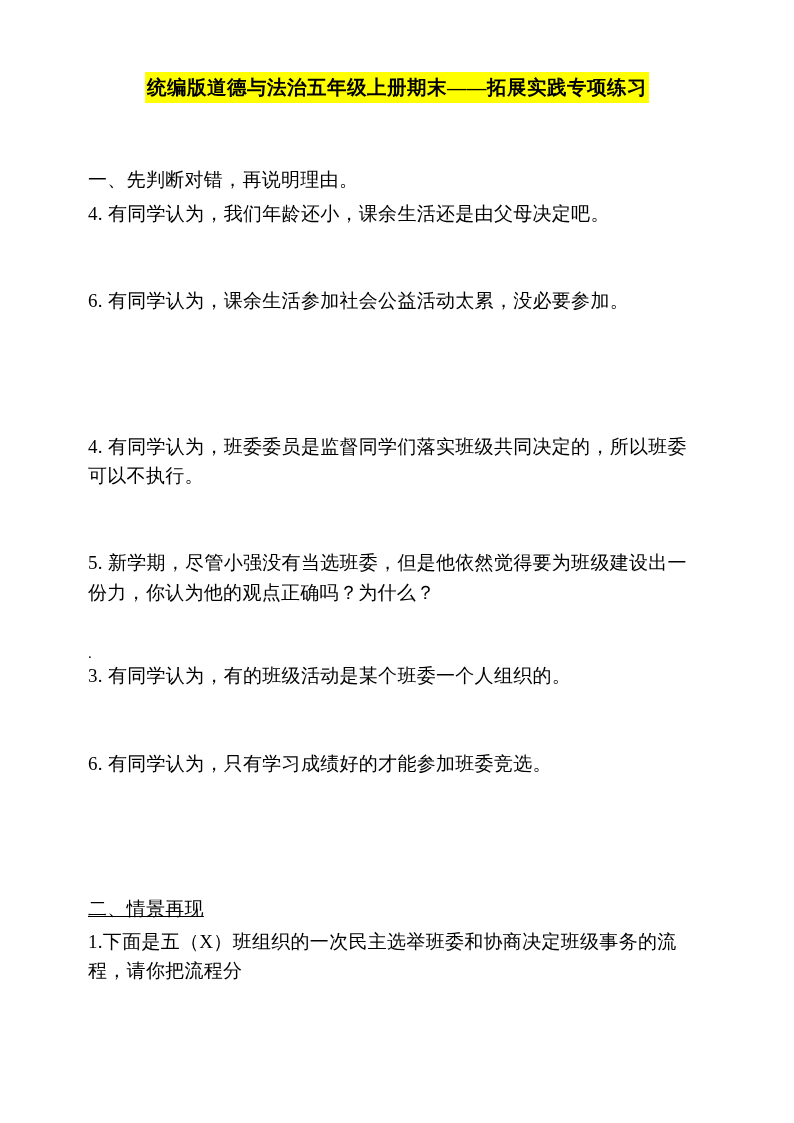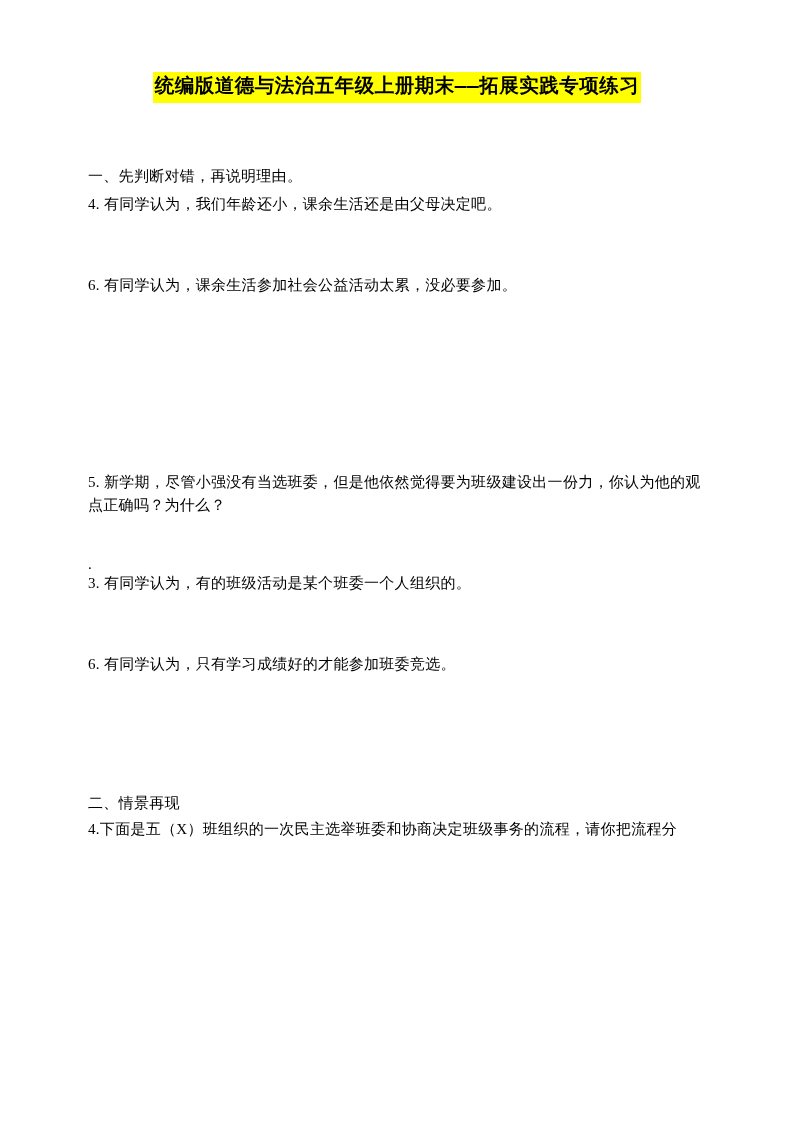--- a/index.html
+++ b/index.html
@@ -27,27 +27,27 @@
     text-align: center;
   }
   .doc-title {
     display: inline-block;
     background: #ffff00;
     font-size: 19.5px;
     font-weight: bold;
     letter-spacing: 0.5px;
     line-height: 1.5;
     padding: 1px 2px;
-    font-family: Liberation Mono, monospace;
+    font-family: Liberation Serif, serif;
   }
   .body-block {
     margin-top: 62px;
   }
   .line {
-    font-size: 15px;
+    font-size: 19px;
     line-height: 1.55;
     letter-spacing: 0.3px;
     color: #000;
   }
   .section-head {
     margin-bottom: 4px;
   }
   .q {
     margin-bottom: 0;
   }
@@ -61,20 +61,21 @@
   .gap-7 { height: 58px; }
   .gap-8 { height: 58px; }
   .dot-mark {
     font-size: 15px;
     line-height: 0.9;
     height: 14px;
     color: #000;
   }
   .sec2-head {
     margin-bottom: 3px;
+    text-decoration: underline;
   }
 </style>
 </head>
 <body>
 
 <div class="page">
 
   <div class="title-block">
     <span class="doc-title">统编版道德与法治五年级上册期末——拓展实践专项练习</span>
   </div>
@@ -84,31 +85,32 @@
     <div class="line section-head">一、先判断对错，再说明理由。</div>
 
     <div class="line q">4. 有同学认为，我们年龄还小，课余生活还是由父母决定吧。</div>
     <div class="gap-1"></div>
 
     <div class="line q">6. 有同学认为，课余生活参加社会公益活动太累，没必要参加。</div>
     <div class="gap-2"></div>
 
     <div class="gap-3"></div>
 
+    <div class="line q">4. 有同学认为，班委委员是监督同学们落实班级共同决定的，所以班委可以不执行。</div>
     <div class="gap-4"></div>
 
     <div class="line q">5. 新学期，尽管小强没有当选班委，但是他依然觉得要为班级建设出一份力，你认为他的观点正确吗？为什么？</div>
     <div class="gap-5"></div>
     <div class="dot-mark">.</div>
 
     <div class="line q">3. 有同学认为，有的班级活动是某个班委一个人组织的。</div>
     <div class="gap-6"></div>
 
     <div class="line q">6. 有同学认为，只有学习成绩好的才能参加班委竞选。</div>
     <div class="gap-7"></div>
 
     <div class="gap-8"></div>
 
     <div class="line section-head sec2-head">二、情景再现</div>
-    <div class="line q">4.下面是五（X）班组织的一次民主选举班委和协商决定班级事务的流程，请你把流程分</div>
+    <div class="line q">1.下面是五（X）班组织的一次民主选举班委和协商决定班级事务的流程，请你把流程分</div>
 
   </div>
 </div>
 
 </body></html>

